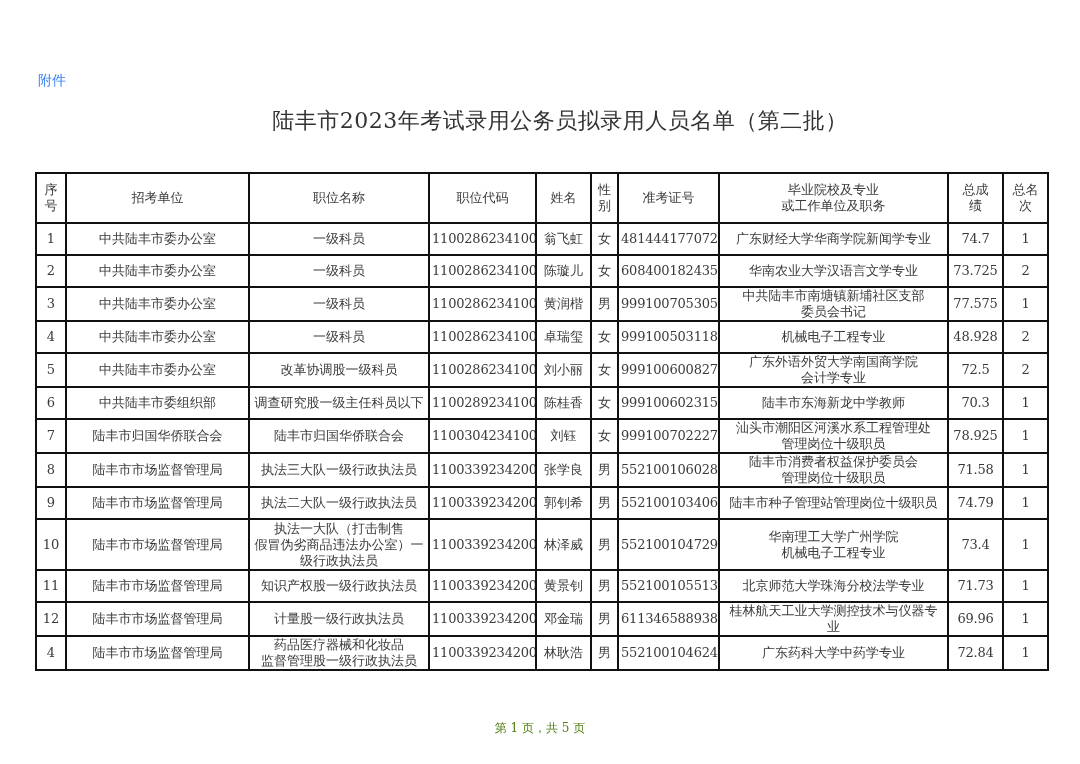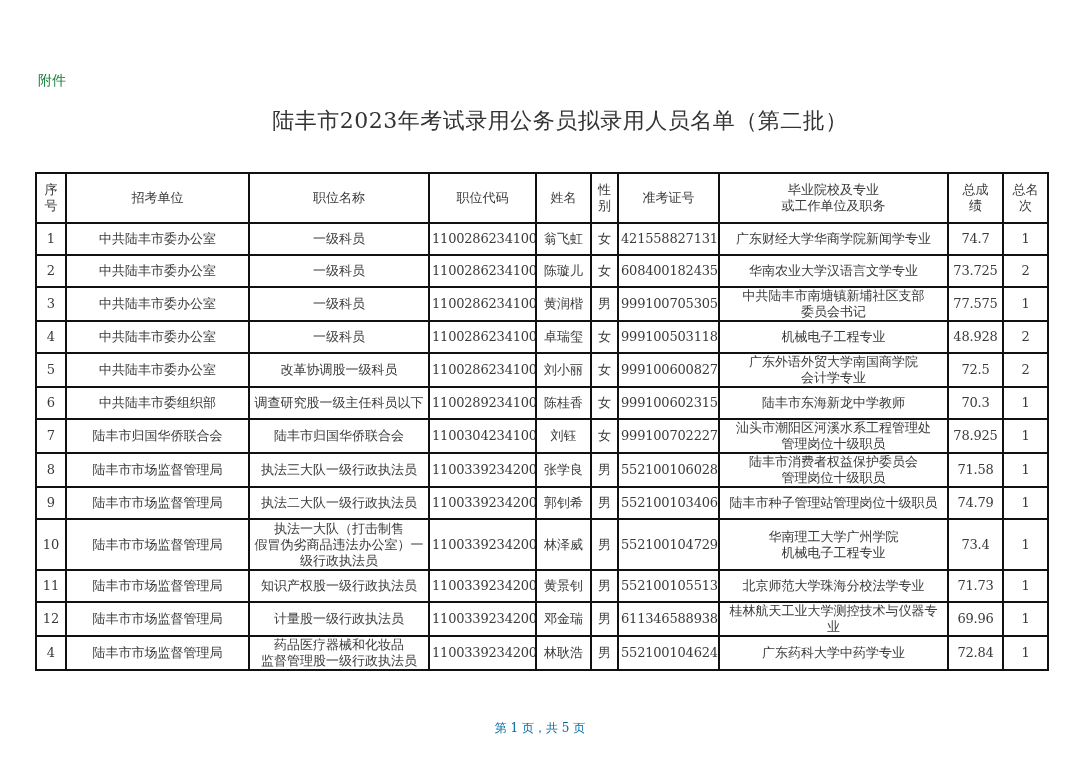--- a/index.html
+++ b/index.html
@@ -3,21 +3,21 @@
 <meta charset="utf-8">
 <style>
   html, body { margin: 0; padding: 0; background: #ffffff; }
   body {
     width: 1080px; height: 764px; position: relative; overflow: hidden;
     font-family: "DejaVu Serif", "Liberation Serif", serif;
     color: #333333;
   }
   .attachment {
     position: absolute; left: 38px; top: 72px;
-    font-size: 14px; color: #15803d;
+    font-size: 14px; color: #3b82f6;
   }
   .title {
     position: absolute; left: 0; right: 0; top: 106px;
     text-align: center; font-size: 22px; color: #333; letter-spacing: 0.5px; padding-left: 40px;
   }
   table.roster {
     position: absolute; left: 35px; top: 172px;
     border-collapse: collapse; table-layout: fixed;
     width: 1012px;
   }
@@ -27,21 +27,21 @@
     font-size: 13px; line-height: 16px; padding: 0 2px;
     font-weight: normal; color: #3a3a3a;
     overflow: hidden;
   }
   table.roster th { height: 48px; font-size: 13px; }
   table.roster td { height: 30px; }
   tr.tall td { height: 49px; }
   td.num { font-family: "DejaVu Serif", serif; font-size: 12.5px; letter-spacing: -0.2px; }
   .footer {
     position: absolute; left: 0; right: 0; top: 720px;
-    text-align: center; font-size: 12px; color: #0369a1;
+    text-align: center; font-size: 12px; color: #4d7c0f;
   }
 </style>
 </head>
 <body>
 
 <div class="attachment">附件</div>
 <div class="title">陆丰市2023年考试录用公务员拟录用人员名单（第二批）</div>
 
 <table class="roster">
   <colgroup>
@@ -71,21 +71,21 @@
     </tr>
   </thead>
   <tbody id="rows">
       <tr>
         <td>1</td>
         <td>中共陆丰市委办公室</td>
         <td>一级科员</td>
         <td class="num">11002862341002</td>
         <td>翁飞虹</td>
         <td>女</td>
-        <td class="num">421558827131</td>
+        <td class="num">481444177072</td>
         <td>广东财经大学华商学院新闻学专业</td>
         <td class="num">74.7</td>
         <td class="num">1</td>
       </tr>
       <tr>
         <td>2</td>
         <td>中共陆丰市委办公室</td>
         <td>一级科员</td>
         <td class="num">11002862341002</td>
         <td>陈璇儿</td>

